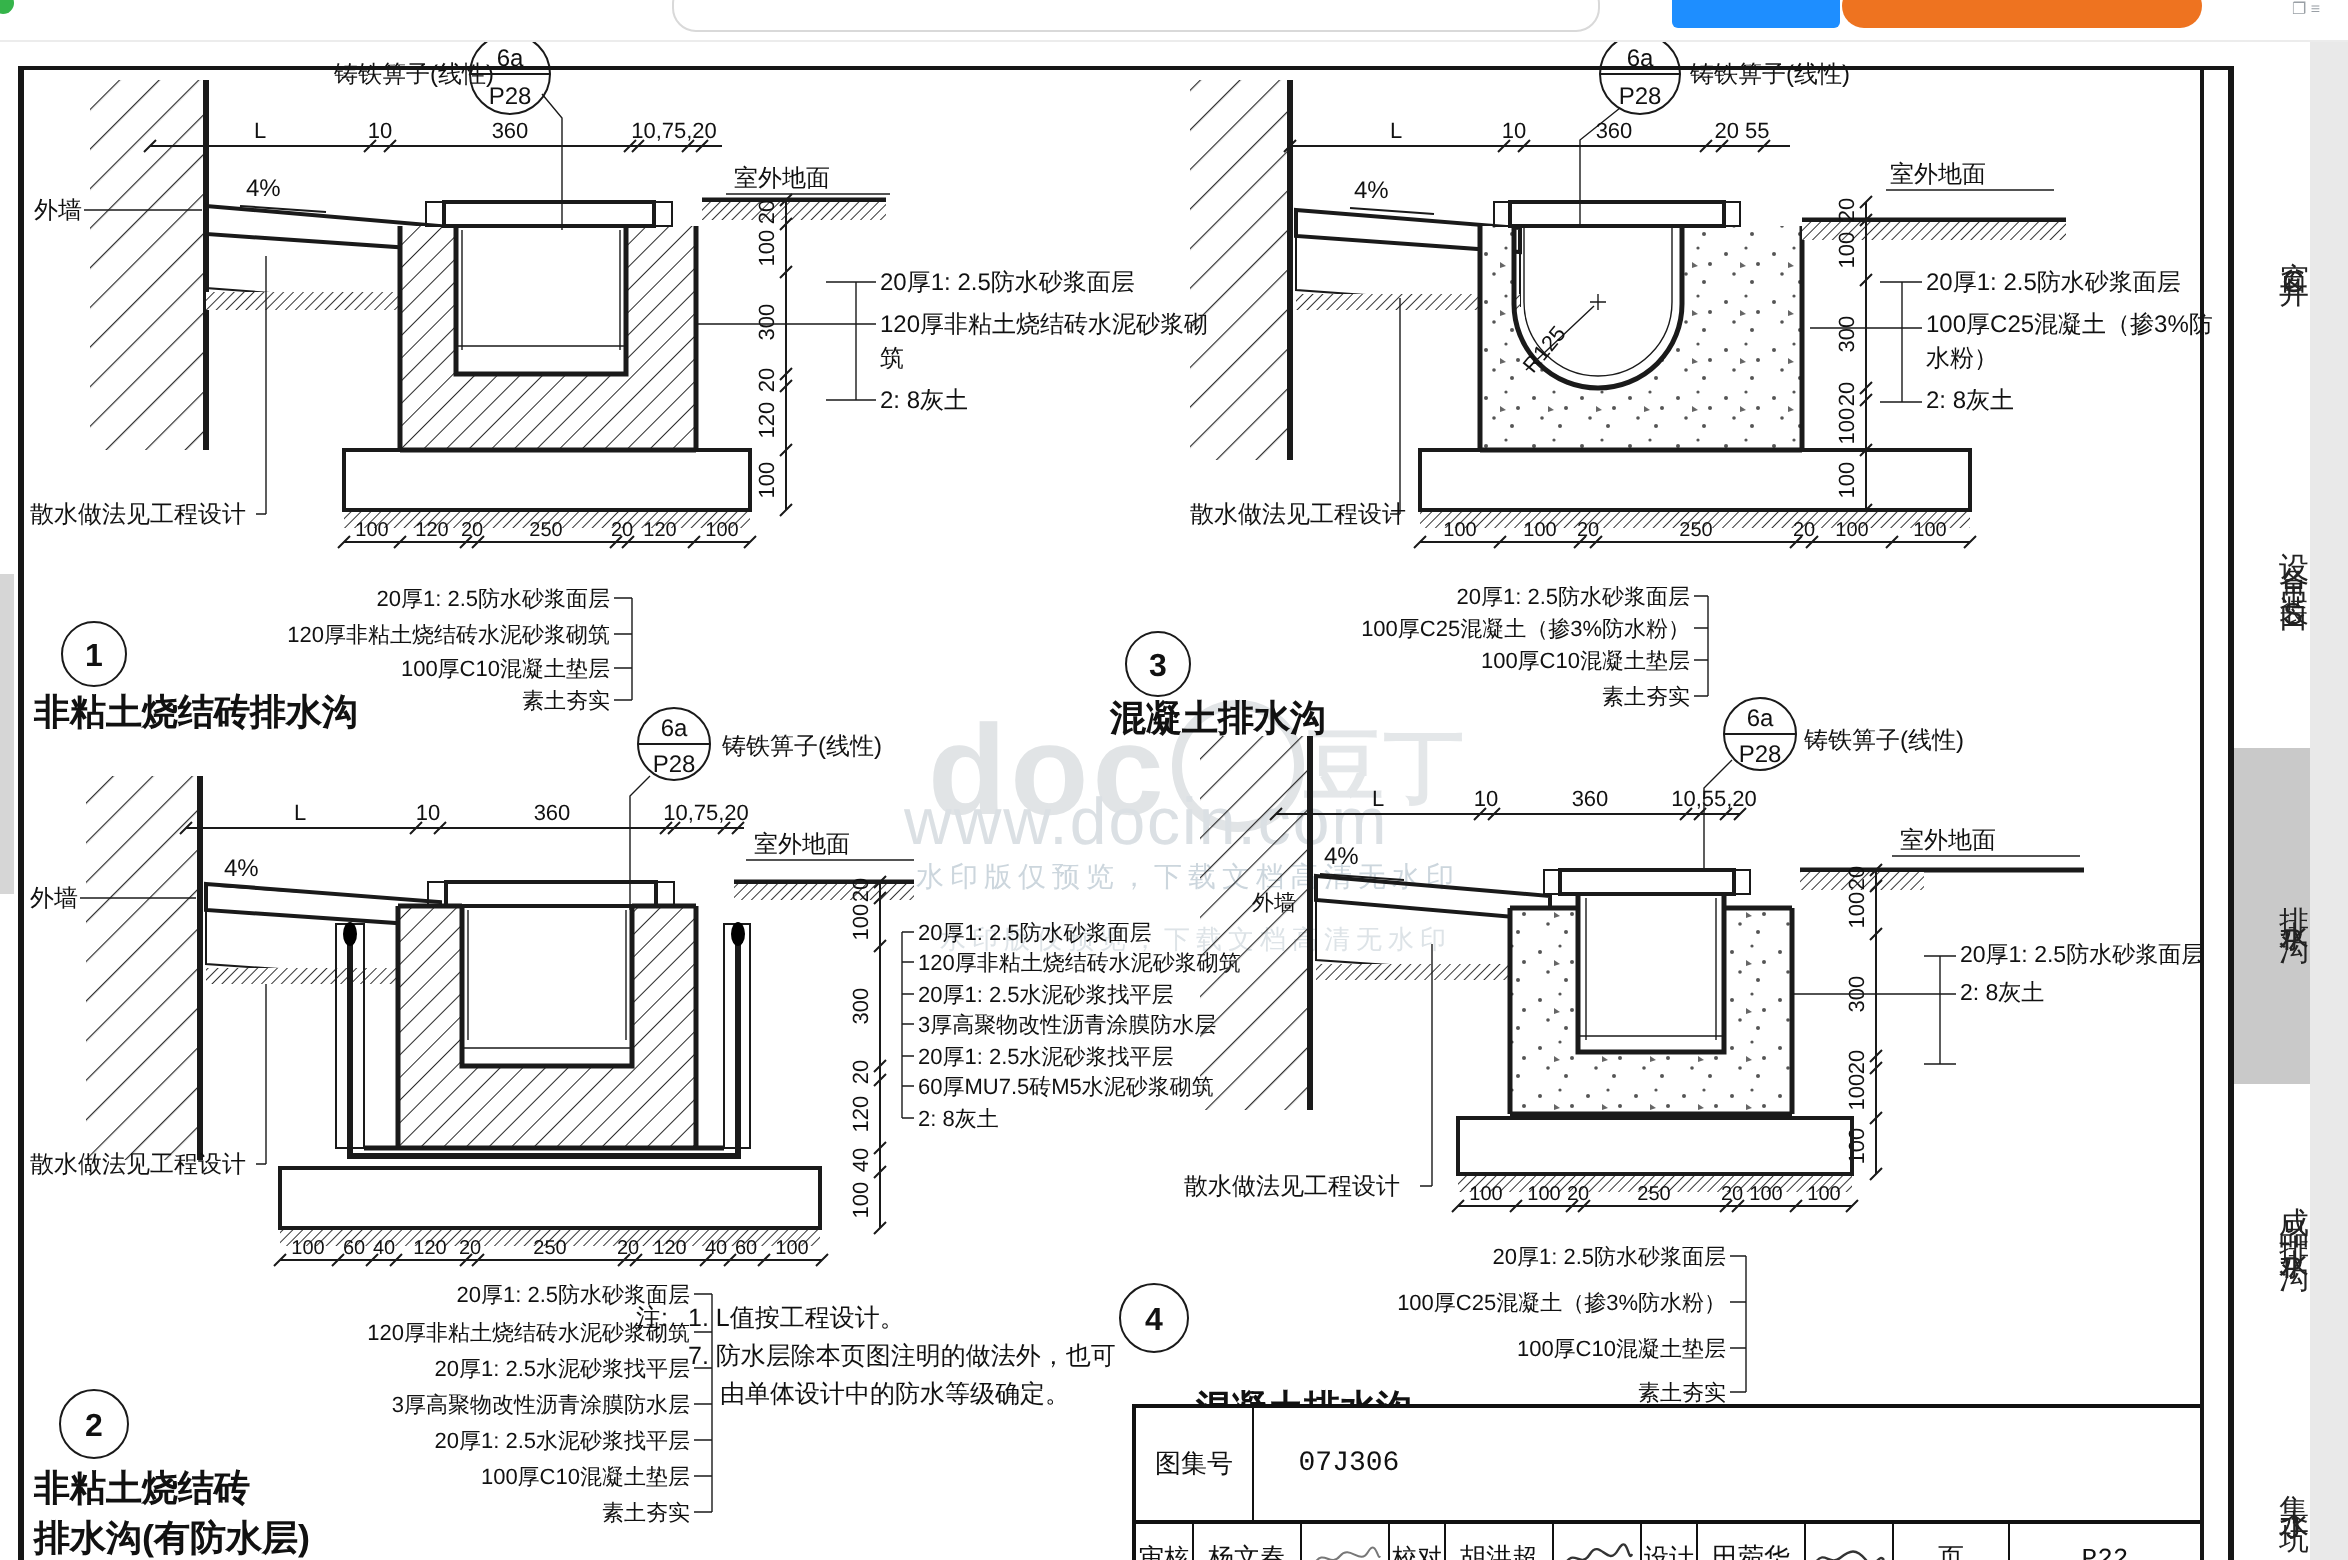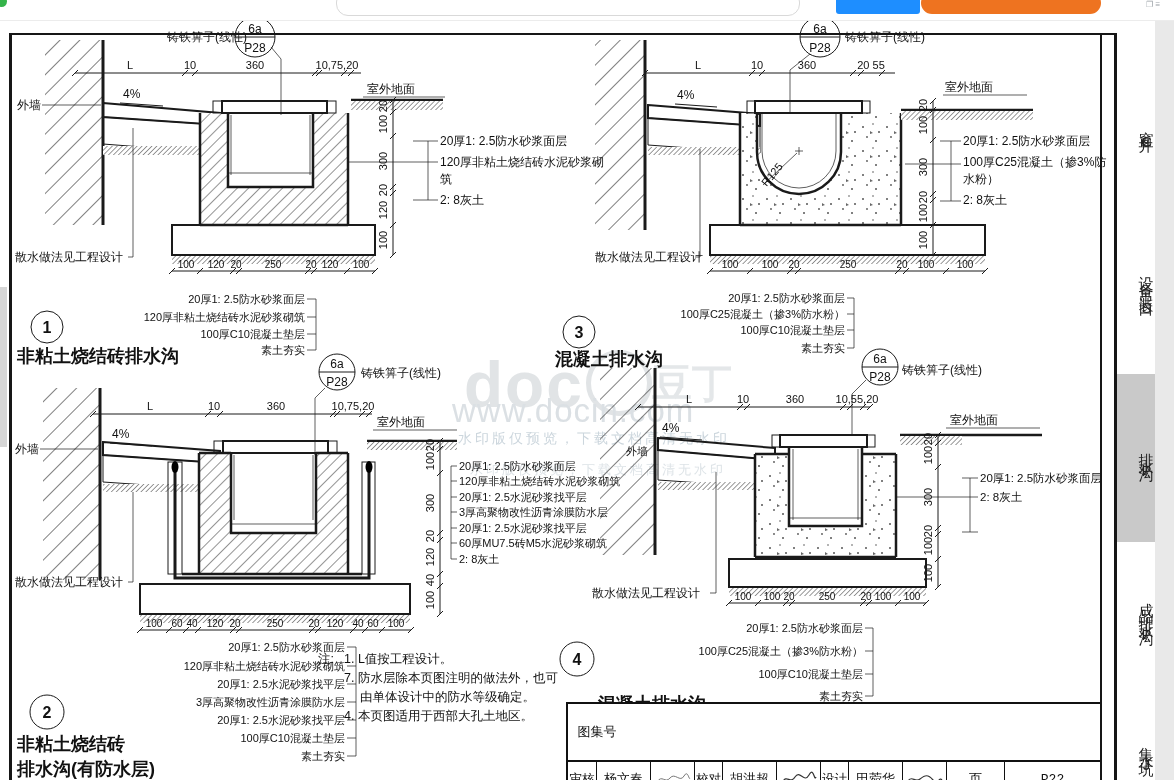--- a/index.html
+++ b/index.html
@@ -448,27 +448,27 @@
   <circle class="s" cx="27" cy="309" r="17"></circle>
   <text class="tnum" x="27" y="315">4</text>
   <text class="tt" x="48" y="360">混凝土排水沟</text>
 </svg>
 
 <div class="abs" id="notes">
   <span class="prefix">注:</span>
   <div class="items">
     <div class="item">1. L值按工程设计。</div>
     <div class="item">7. 防水层除本页图注明的做法外，也可由单体设计中的防水等级确定。</div>
-    <div class="item">4. 本页图适用于西部大孔土地区。</div>
   </div>
 </div>
 
 <div class="abs" id="tblock">
   <div class="row1">
     <div class="cell c-atl">图集号</div>
+    <div class="cell c-atv">07J306</div>
   </div>
   <div class="row2">
     <div class="cell c-lab">审核</div>
     <div class="cell c-val">杨文春</div>
     <div class="cell c-sig">
       <svg width="38" height="16" viewBox="0 0 38 16">
           <path d="M3,11 C8,3 11,13 16,7 S26,12 30,5 35,10 36,7" stroke="#777" stroke-width="1" fill="none"></path>
         </svg>
     </div>
     <div class="cell c-lab">校对</div>

